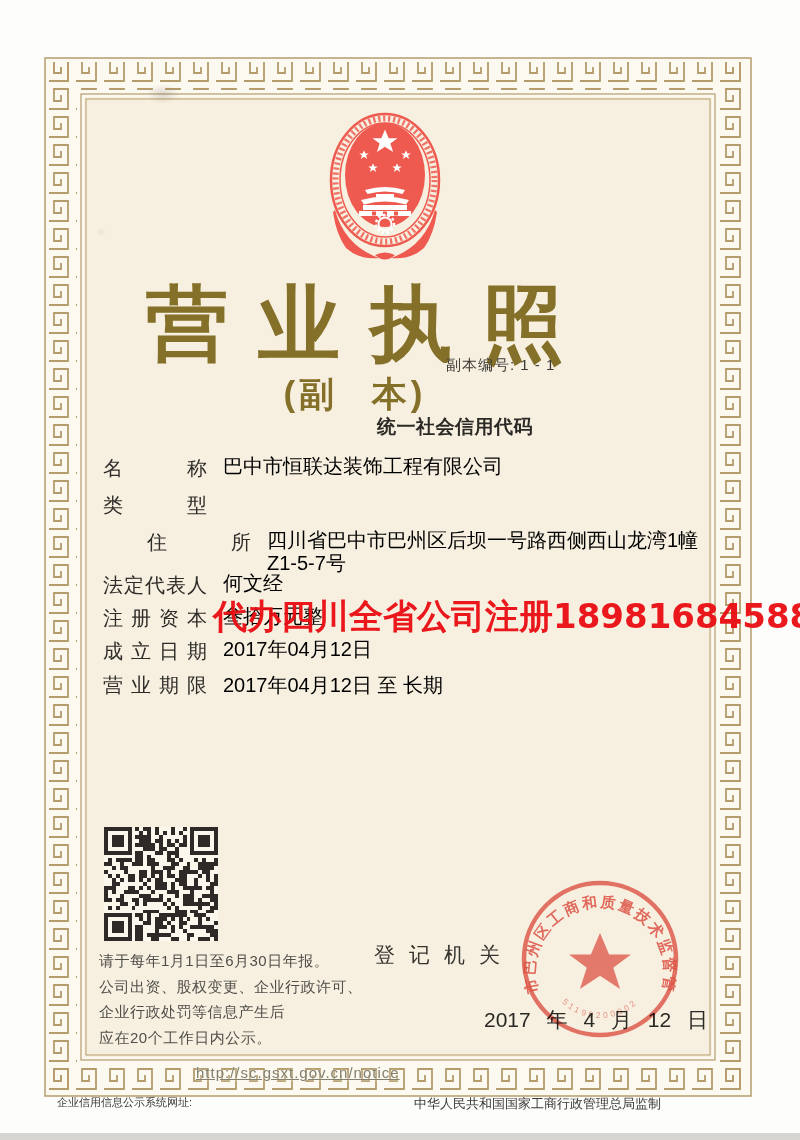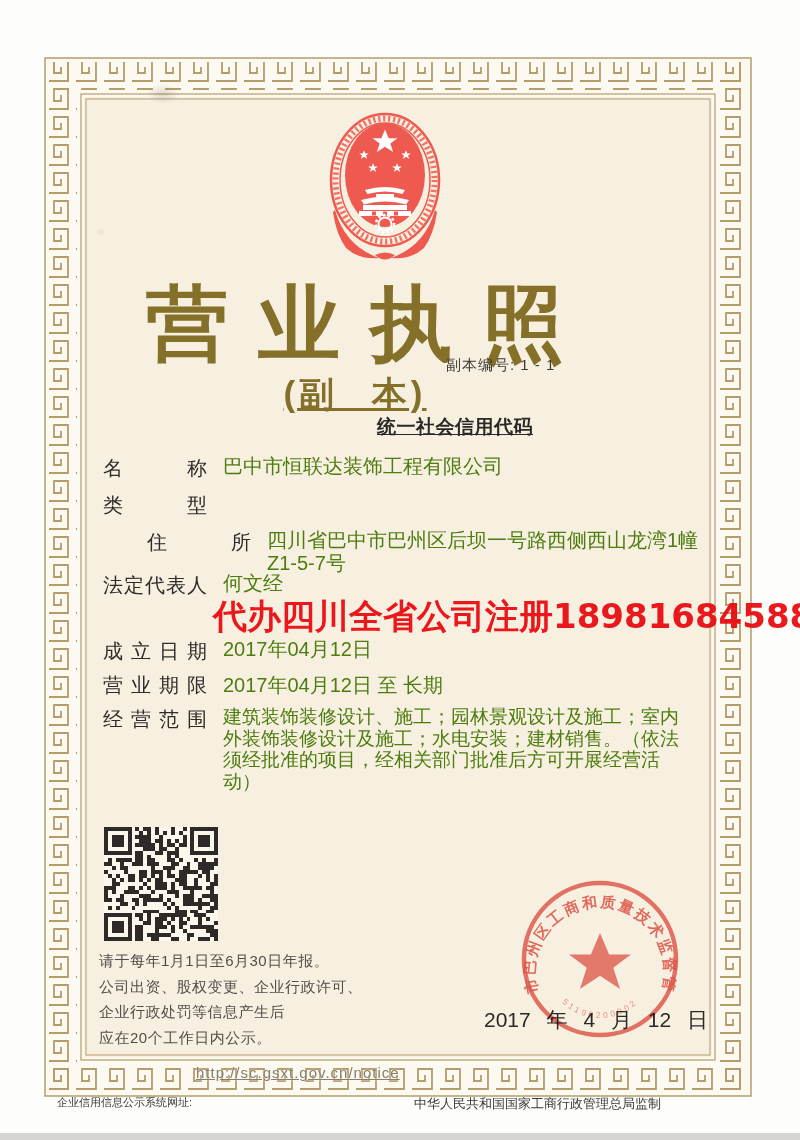--- a/index.html
+++ b/index.html
@@ -15,31 +15,31 @@
   .stain1{left:146px;top:84px;width:34px;height:20px;}
   .stain2{left:96px;top:228px;width:10px;height:8px;opacity:.5;}
 
   .emblem{left:329px;top:112px;width:112px;height:150px;z-index:2;}
 
   .title{left:0;right:0;top:270px;margin:0;text-align:center;
     font-size:82px;font-weight:bold;color:#857029;letter-spacing:30px;padding-left:30px;
     font-family:"DejaVu Sans",sans-serif;z-index:2;}
   .copy-no{left:446px;top:356px;font-size:15px;color:#3c3a36;letter-spacing:1px;z-index:3;}
   .copy-type{left:0;right:0;top:371px;text-align:center;font-size:35px;font-weight:bold;
-    color:#857029;word-spacing:20px;letter-spacing:4px;z-index:2;text-decoration:underline;}
-
-  .code-label{left:377px;top:414px;font-size:19px;font-weight:bold;color:#2b2925;letter-spacing:.5px;z-index:2;text-decoration:underline;}
+    color:#857029;word-spacing:20px;letter-spacing:4px;z-index:2;}
+
+  .code-label{left:377px;top:414px;font-size:19px;font-weight:bold;color:#2b2925;letter-spacing:.5px;z-index:2;}
   .code-value{left:529px;top:413px;font-size:18px;color:#1f1d1a;
     font-family:"Liberation Serif",serif;letter-spacing:.5px;z-index:2;}
 
   
   .row{position:absolute;left:103px;width:600px;display:flex;z-index:2;}
   .flabel{display:inline-block;width:104px;flex:0 0 104px;font-size:20px;color:#2e2c29;
     text-align:justify;text-align-last:justify;}
-  .fvalue{margin-left:16px;font-size:20px;color:#4d7c0f;line-height:23px;}
+  .fvalue{margin-left:16px;font-size:20px;color:#000000;line-height:23px;}
   .fvalue .line2{display:block;}
   .r1{top:455px;} .r2{top:492px;} .r3{top:529px;margin-left:44px;} .r4{top:572px;}
   .r5{top:605px;} .r6{top:638px;} .r7{top:672px;align-items:center;} .r8{top:706px;}
   .r8 .fvalue{width:474px;font-size:19px;line-height:21.5px;}
 
   .watermark{left:213px;top:594px;font-size:34px;font-weight:bold;color:#ea0d12;
     letter-spacing:0;z-index:5;font-family:"DejaVu Sans",sans-serif;opacity:.95;white-space:nowrap;}
 
   .qr{left:104px;top:827px;width:114px;height:114px;z-index:2;}
   .qr-note{left:99px;top:948px;font-size:15px;color:#504e4a;line-height:25.5px;
@@ -129,31 +129,31 @@
     <span class="flabel">类型</span>
   </div>
   <div class="row r3">
     <span class="flabel">住所</span>
     <span class="fvalue"><span>四川省巴中市巴州区后坝一号路西侧西山龙湾1幢</span><span class="line2">Z1-5-7号</span></span>
   </div>
   <div class="row r4">
     <span class="flabel">法定代表人</span>
     <span class="fvalue">何文经</span>
   </div>
+  <div class="row r5">
+    <span class="flabel">注册资本</span>
+    <span class="fvalue">叁拾万元整</span>
+  </div>
   <div class="row r6">
     <span class="flabel">成立日期</span>
     <span class="fvalue">2017年04月12日</span>
   </div>
   <div class="row r7">
     <span class="flabel">营业期限</span>
     <span class="fvalue">2017年04月12日  至 长期</span>
-  </div>
-  <div class="row r8">
-    <span class="flabel">经营范围</span>
-    <span class="fvalue">建筑装饰装修设计、施工；园林景观设计及施工；室内外装饰装修设计及施工；水电安装；建材销售。（依法须经批准的项目，经相关部门批准后方可开展经营活动）</span>
   </div>
 
   <div class="abs watermark">代办四川全省公司注册18981684588</div>
 
   <div class="abs qr">
     <svg viewBox="0 0 29 29" width="114" height="114" shape-rendering="crispEdges">
       <rect width="29" height="29" fill="#fbf7ec"></rect>
       <g fill="#2d2a28">
         <path d="M0,0 h7 v7 h-7 Z M1,1 v5 h5 v-5 Z" fill-rule="evenodd"></path>
         <rect x="2" y="2" width="3" height="3"></rect>
@@ -490,20 +490,21 @@
             <rect x="28" y="28" width="1" height="1"></rect>
           </g>
       </g>
     </svg>
   </div>
   <div class="abs qr-note">请于每年1月1日至6月30日年报。
 公司出资、股权变更、企业行政许可、
 企业行政处罚等信息产生后
 应在20个工作日内公示。</div>
 
+  <div class="abs reg-label">登记机关</div>
 
   <div class="abs seal">
     <svg viewBox="0 0 166 166" width="166" height="166">
       <defs>
         <path id="sealTop" d="M 20,112 A 65,65 0 1 1 146,112" fill="none"></path>
         <path id="sealBot" d="M 38,118 A 54,54 0 0 0 128,118" fill="none"></path>
       </defs>
       <circle cx="83" cy="83" r="76" fill="none" stroke="#e4574e" stroke-width="4.5" opacity=".8"></circle>
       <polygon transform="translate(83,88) scale(3.1)" fill="#e4574e" opacity=".75" points="0,-10 2.94,-3.09 10,-3.09 4.28,1.18 6.47,8.09 0,3.82 -6.47,8.09 -4.28,1.18 -10,-3.09 -2.94,-3.09"></polygon>
       <text font-size="15" fill="#e4574e" opacity=".85" letter-spacing="2.5" font-weight="bold">

